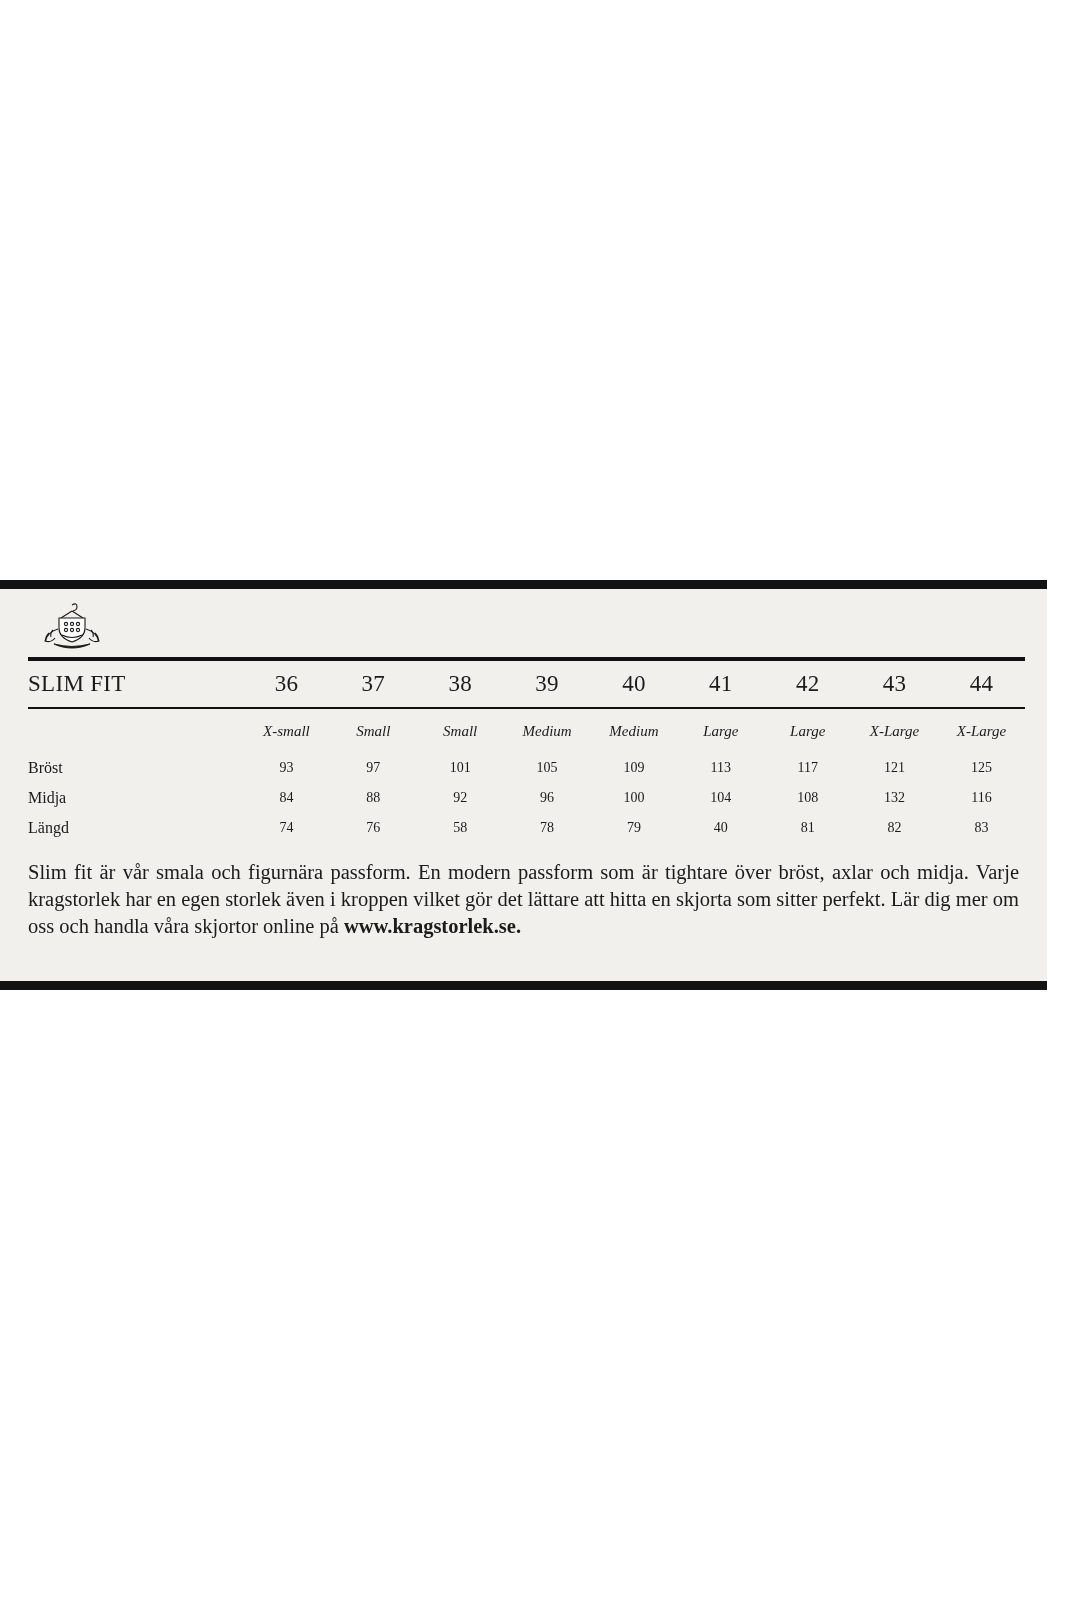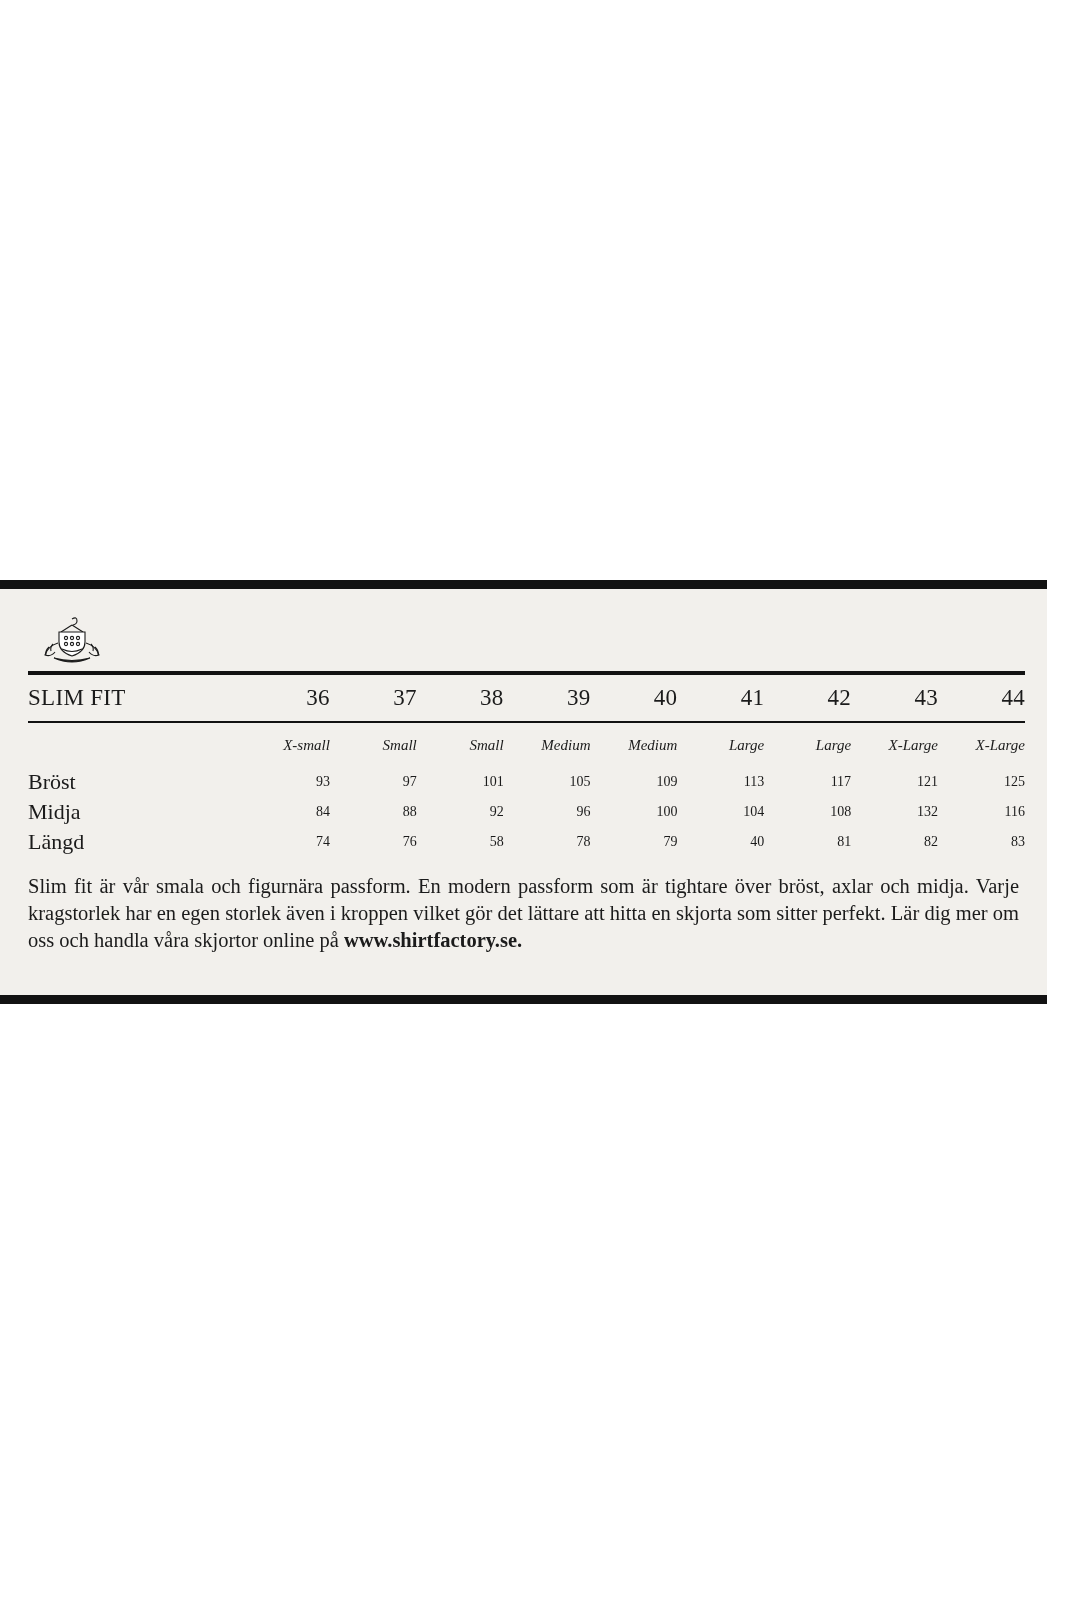--- a/index.html
+++ b/index.html
@@ -22,21 +22,21 @@
     top: 580px;
     width: 1047px;
     background: #f2f0ec;
     border-top: 9px solid #121212;
     border-bottom: 9px solid #121212;
     box-sizing: border-box;
     padding: 0;
   }
 
   .panel-inner {
-    padding: 24px 22px 20px 28px;
+    padding: 10px 22px 20px 28px;
   }
 
   
   .logo-wrap {
     height: 58px;
     display: flex;
     align-items: flex-start;
   }
   .crest {
     width: 88px;
@@ -55,21 +55,21 @@
     margin: 0;
   }
 
   table.sizes {
     width: 100%;
     border-collapse: collapse;
     table-layout: fixed;
   }
   table.sizes td, table.sizes th {
     padding: 0;
-    text-align: right;
+    text-align: center;
     font-weight: normal;
     vertical-align: middle;
   }
   .col-label {
     width: 215px;
     text-align: left !important;
   }
 
   
   .fitrow td {
@@ -93,21 +93,21 @@
     font-size: 15px;
     padding-top: 12px;
   }
 
   
   .measrow td {
     height: 30px;
     font-size: 14px;
   }
   .measrow td.col-label {
-    font-size: 22px;
+    font-size: 16px;
     margin-left: 29px;
   }
 
   .desc {
     margin-top: 16px;
     font-size: 20.5px;
     line-height: 1.32;
     text-align: justify;
     text-justify: inter-word;
     padding-right: 6px;
@@ -221,16 +221,16 @@
         <td>79</td>
         <td>40</td>
         <td>81</td>
         <td>82</td>
         <td>83</td>
       </tr>
 
     </tbody>
       </table>
 
-    <p class="desc"><span>Slim fit är vår smala och figurnära passform. En modern passform som är tightare över bröst, axlar och midja. Varje kragstorlek har en egen storlek även i kroppen vilket gör det lättare att hitta en skjorta som sitter perfekt. Lär dig mer om oss och handla våra skjortor online på </span><span class="site">www.shirtfactory.se.</span></p>
+    <p class="desc"><span>Slim fit är vår smala och figurnära passform. En modern passform som är tightare över bröst, axlar och midja. Varje kragstorlek har en egen storlek även i kroppen vilket gör det lättare att hitta en skjorta som sitter perfekt. Lär dig mer om oss och handla våra skjortor online på </span><span class="site">www.kragstorlek.se.</span></p>
 
   </div>
 </div>
 
 </body></html>

